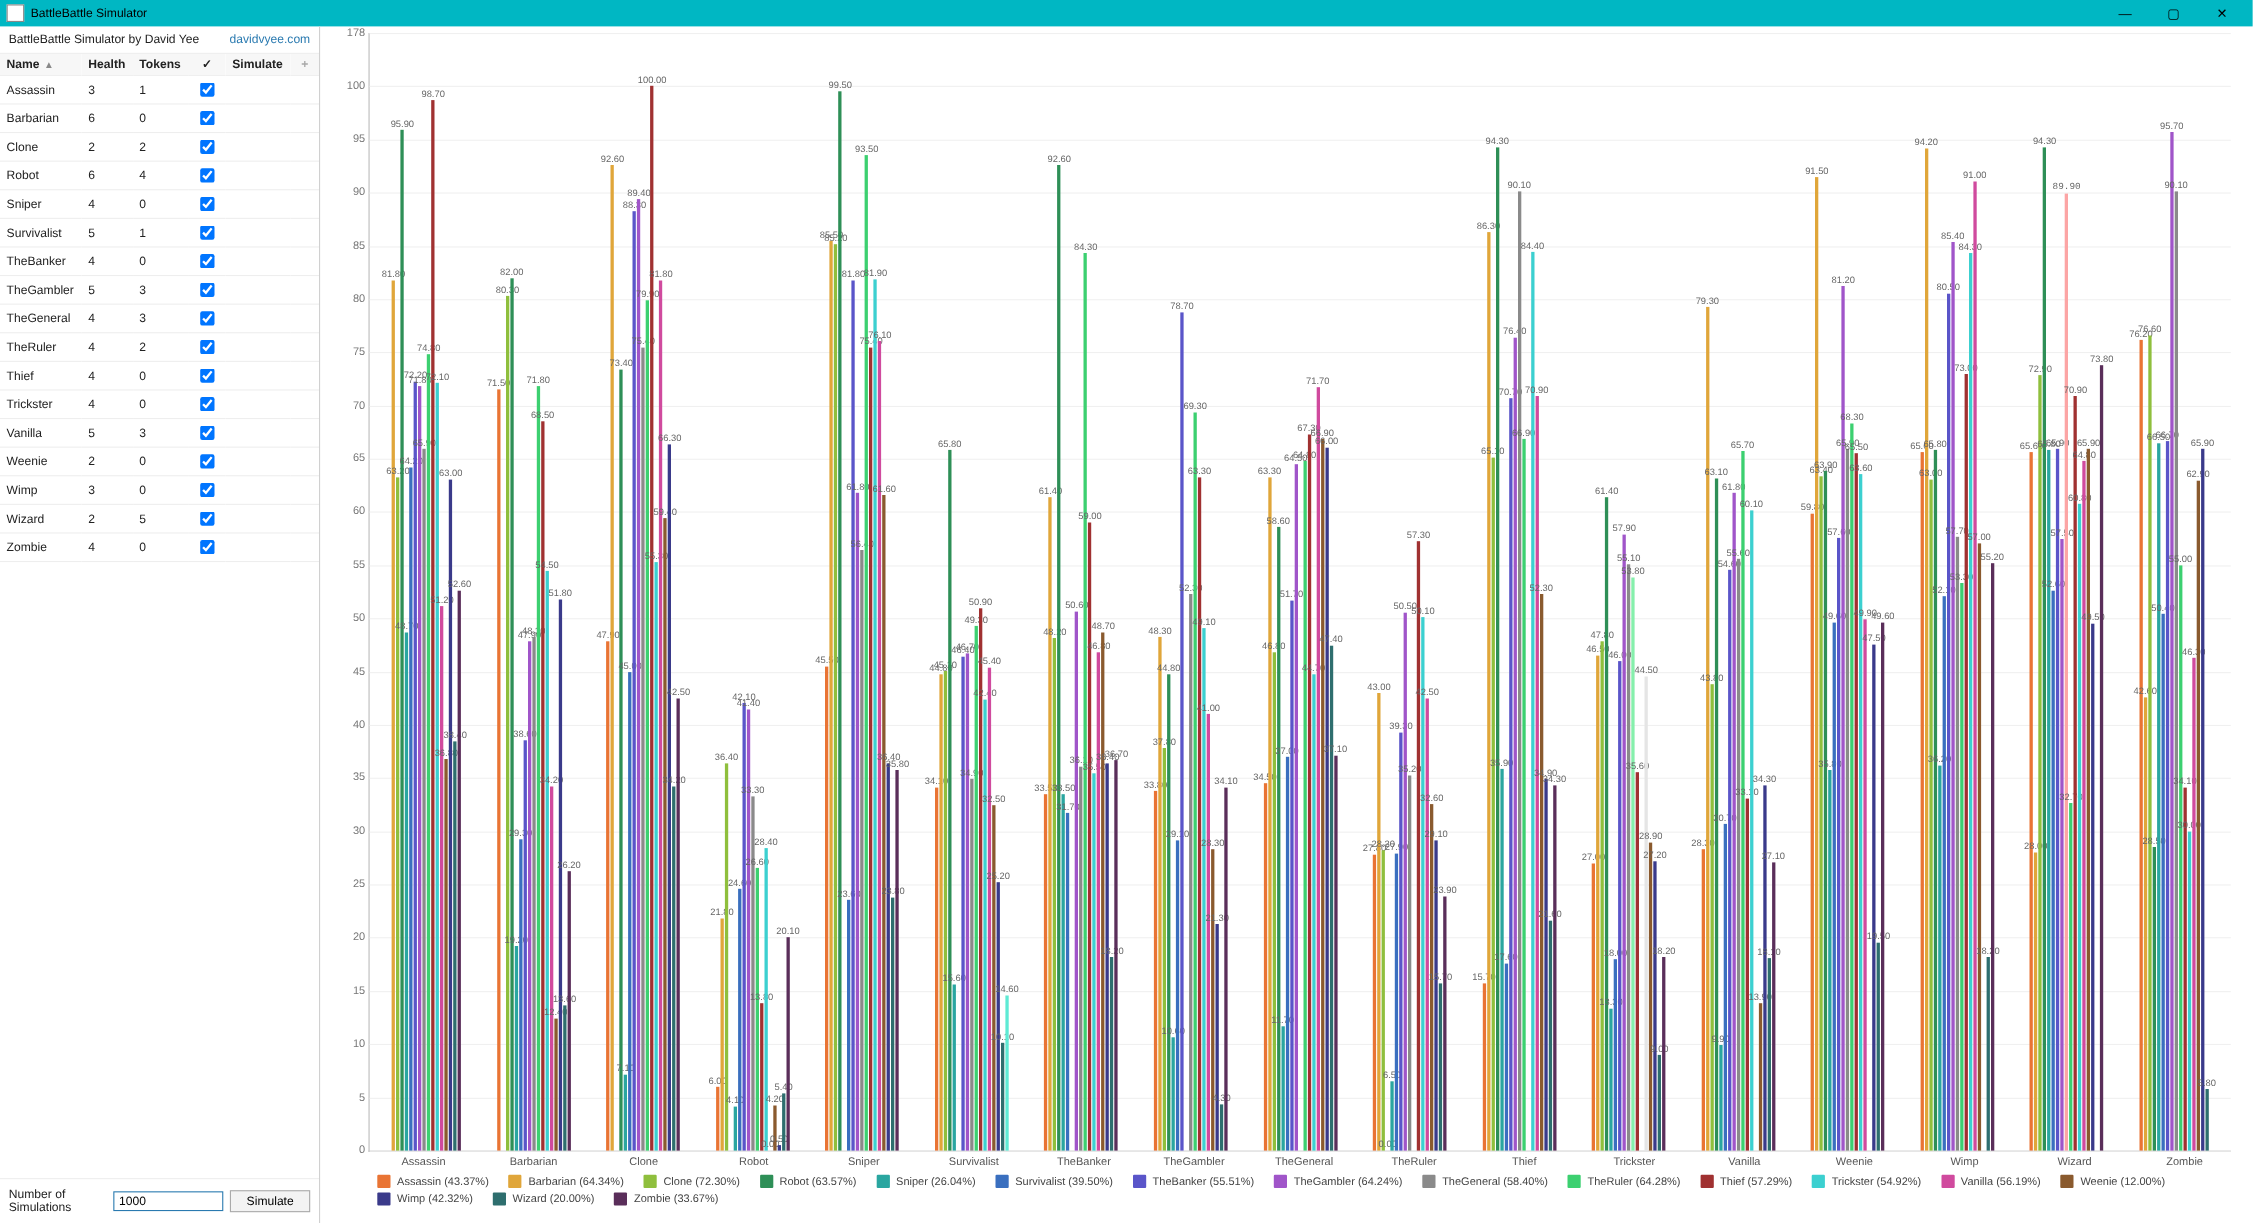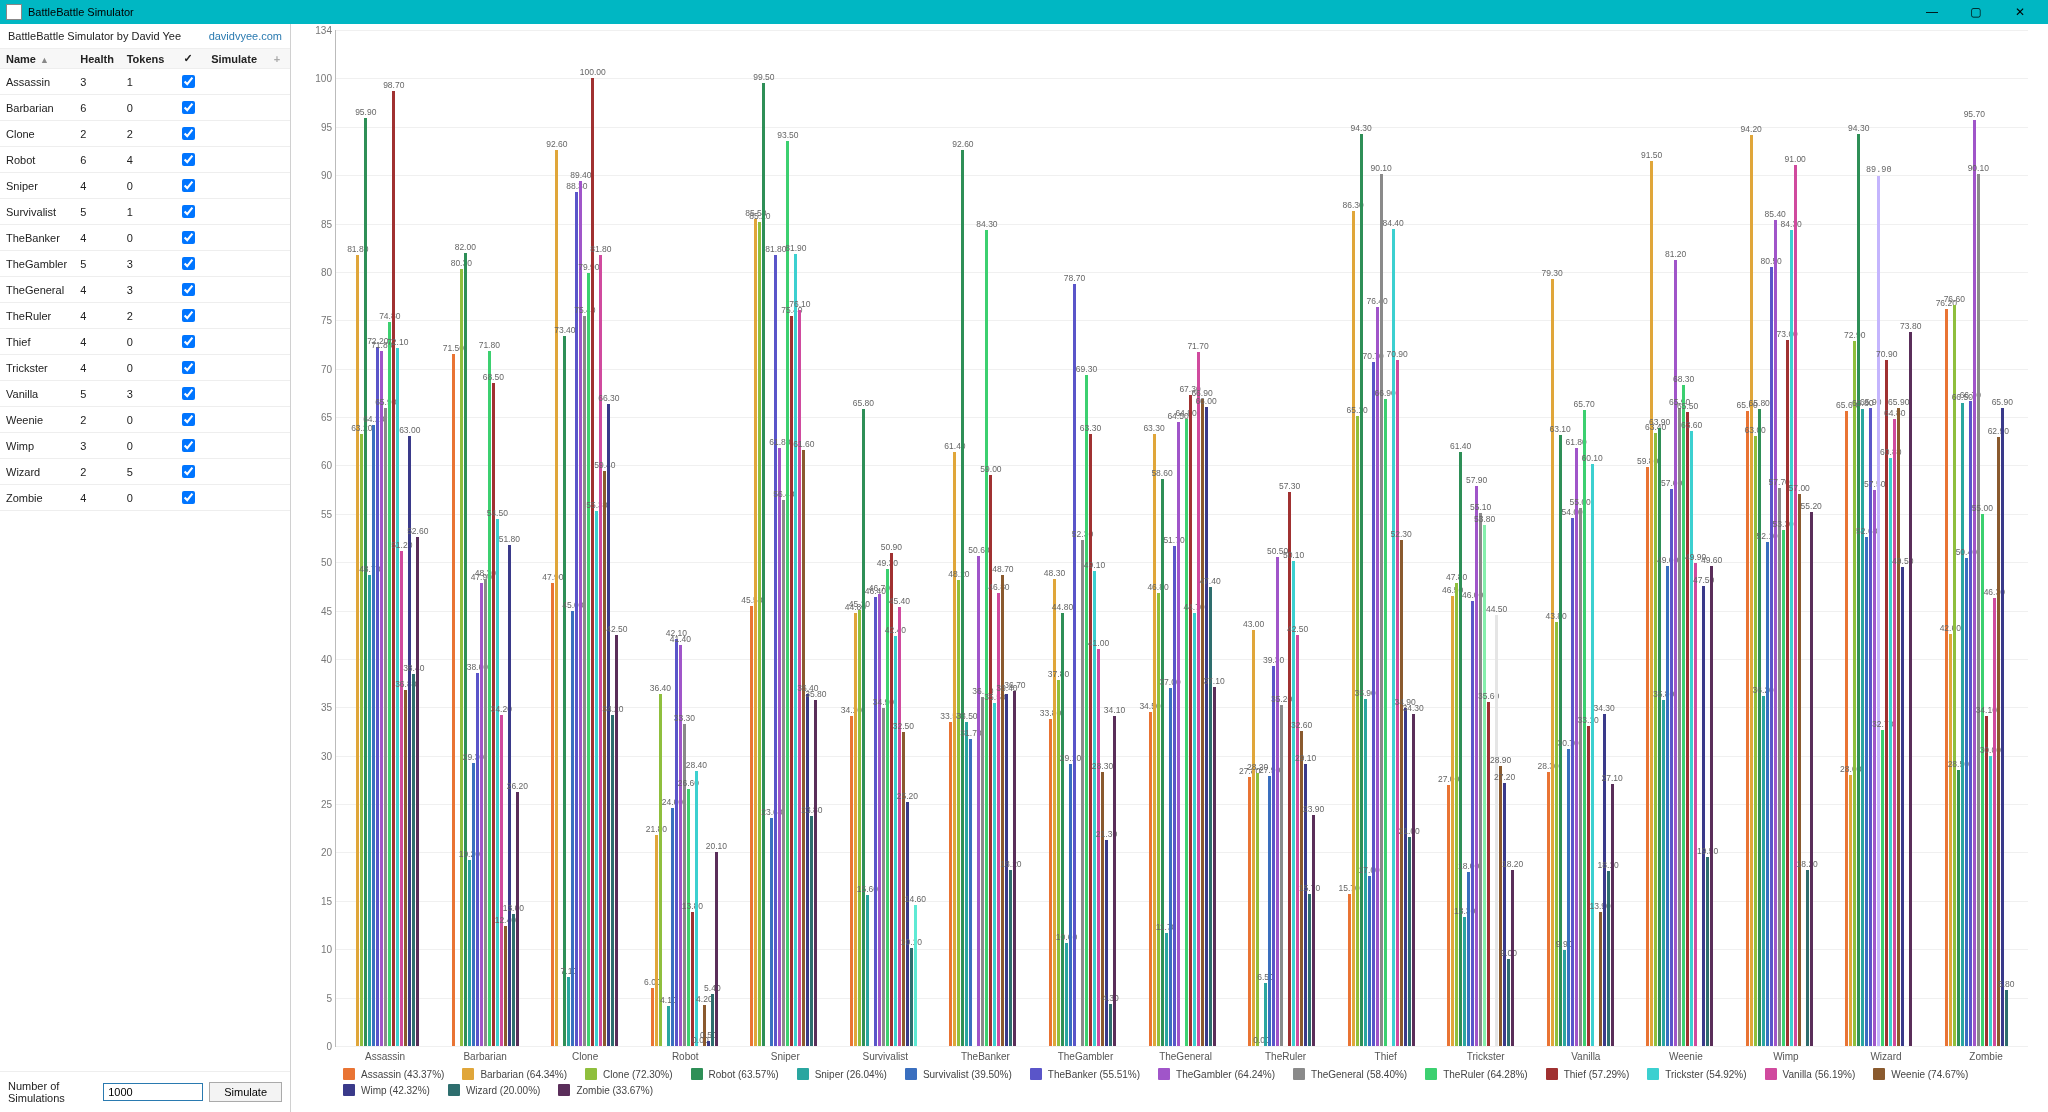--- a/index.html
+++ b/index.html
@@ -247,21 +247,21 @@
         <div class="ytick" style="bottom: 76.1905%;">80</div>
         <div class="ygrid" style="top: 19.0476%;"></div>
         <div class="ytick" style="bottom: 80.9524%;">85</div>
         <div class="ygrid" style="top: 14.2857%;"></div>
         <div class="ytick" style="bottom: 85.7143%;">90</div>
         <div class="ygrid" style="top: 9.52381%;"></div>
         <div class="ytick" style="bottom: 90.4762%;">95</div>
         <div class="ygrid" style="top: 4.7619%;"></div>
         <div class="ytick" style="bottom: 95.2381%;">100</div>
         <div class="ygrid" style="top: 0%;"></div>
-        <div class="ytick" style="bottom: 100%;">134</div>
+        <div class="ytick" style="bottom: 100%;">178</div>
         <div class="groups">
           <div class="group">
             <div class="bar" style="height: 0%; background: rgb(233, 116, 52);"></div>
             <div class="bar" style="height: 77.9048%; background: rgb(224, 166, 58);">
               <div class="lbl">81.80</div>
             </div>
             <div class="bar" style="height: 60.1905%; background: rgb(143, 191, 61);">
               <div class="lbl">63.20</div>
             </div>
             <div class="bar" style="height: 91.3333%; background: rgb(46, 143, 87);">
@@ -1039,21 +1039,21 @@
             </div>
             <div class="bar" style="height: 50.0952%; background: rgb(58, 111, 191);">
               <div class="lbl">52.60</div>
             </div>
             <div class="bar" style="height: 62.7619%; background: rgb(90, 85, 201);">
               <div class="lbl">65.90</div>
             </div>
             <div class="bar" style="height: 54.7619%; background: rgb(160, 85, 201);">
               <div class="lbl">57.50</div>
             </div>
-            <div class="bar" style="height: 85.619%; background: #c4b5fd; font-family: Liberation Mono, monospace;">
+            <div class="bar" style="height: 85.619%; background: #fca5a5; font-family: Liberation Mono, monospace;">
               <div class="lbl">89.90</div>
             </div>
             <div class="bar" style="height: 31.1429%; background: rgb(60, 208, 112);">
               <div class="lbl">32.70</div>
             </div>
             <div class="bar" style="height: 67.5238%; background: rgb(160, 49, 49);">
               <div class="lbl">70.90</div>
             </div>
             <div class="bar" style="height: 57.9048%; background: rgb(60, 208, 208);">
               <div class="lbl">60.80</div>
@@ -1192,21 +1192,21 @@
         <div class="item">
           <div class="sw" style="background: rgb(60, 208, 208);"></div>
           <span>Trickster (54.92%)</span>
         </div>
         <div class="item">
           <div class="sw" style="background: rgb(208, 74, 158);"></div>
           <span>Vanilla (56.19%)</span>
         </div>
         <div class="item">
           <div class="sw" style="background: rgb(138, 90, 46);"></div>
-          <span>Weenie (74.67%)</span>
+          <span>Weenie (12.00%)</span>
         </div>
         <div class="item">
           <div class="sw" style="background: rgb(58, 58, 138);"></div>
           <span>Wimp (42.32%)</span>
         </div>
         <div class="item">
           <div class="sw" style="background: rgb(46, 110, 110);"></div>
           <span>Wizard (20.00%)</span>
         </div>
         <div class="item">

